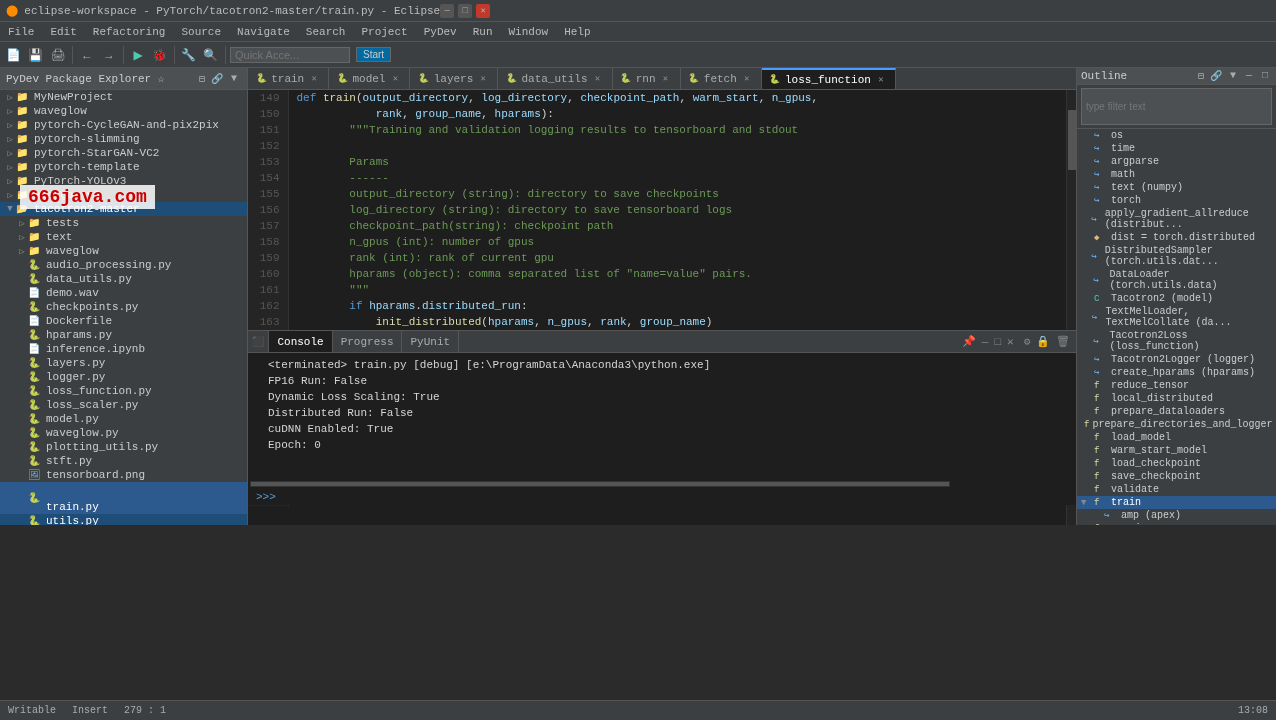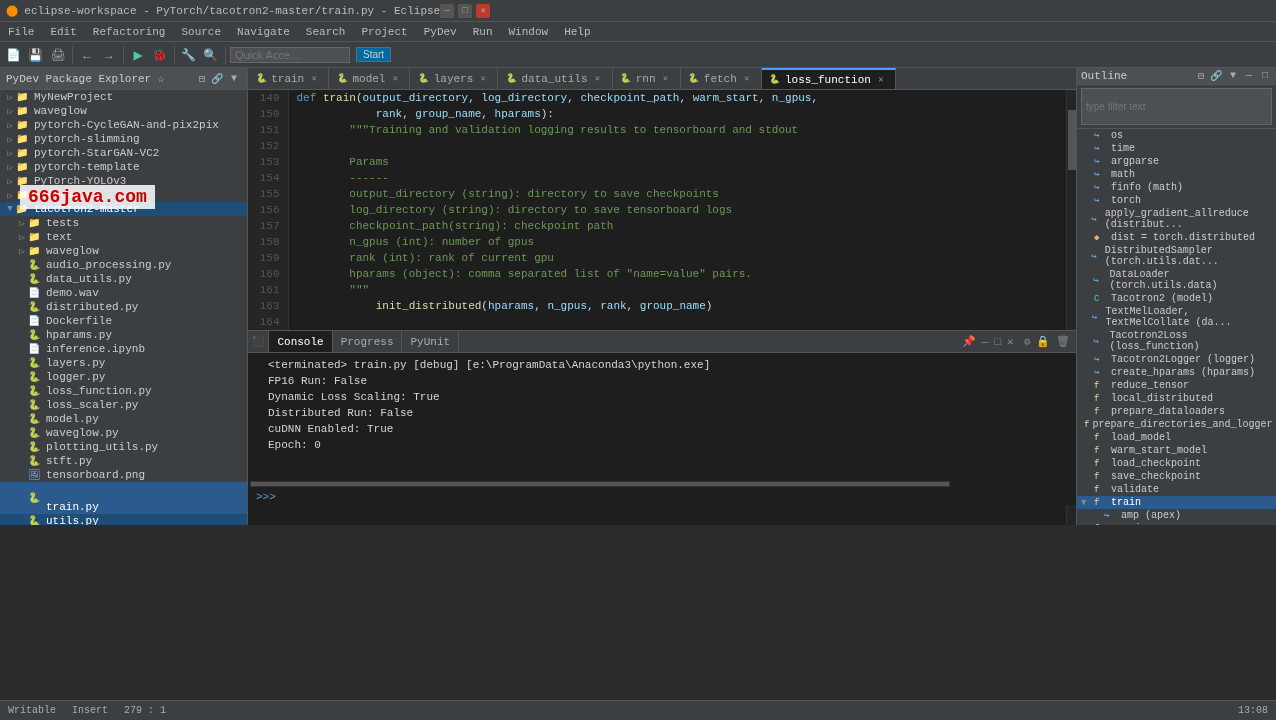--- a/index.html
+++ b/index.html
@@ -525,21 +525,21 @@
         <div class="tree-item">
           <span class="tree-indent" style="width:16px"></span>
           <span class="tree-toggle" style="width:12px"></span>
           <span class="tree-icon file-icon">📄</span>
           <span class="tree-label">demo.wav</span>
         </div>
         <div class="tree-item">
           <span class="tree-indent" style="width:16px"></span>
           <span class="tree-toggle" style="width:12px"></span>
           <span class="tree-icon py-icon">🐍</span>
-          <span class="tree-label">distributed.py</span>
+          <span class="tree-label">checkpoints.py</span>
         </div>
         <div class="tree-item">
           <span class="tree-indent" style="width:16px"></span>
           <span class="tree-toggle" style="width:12px"></span>
           <span class="tree-icon file-icon">📄</span>
           <span class="tree-label">Dockerfile</span>
         </div>
         <div class="tree-item">
           <span class="tree-indent" style="width:16px"></span>
           <span class="tree-toggle" style="width:12px"></span>
@@ -722,20 +722,24 @@
               <td class="line-num">159</td>
               <td class="line-content"><span class="cm">        rank (int): rank of current gpu</span></td>
             </tr>
             <tr>
               <td class="line-num">160</td>
               <td class="line-content"><span class="cm">        hparams (object): comma separated list of "name=value" pairs.</span></td>
             </tr>
             <tr>
               <td class="line-num">161</td>
               <td class="line-content"><span class="cm">        """</span></td>
+            </tr>
+            <tr>
+              <td class="line-num">162</td>
+              <td class="line-content">        <span class="kw">if </span><span class="var">hparams</span><span class="op">.</span><span class="var">distributed_run</span><span class="op">:</span></td>
             </tr>
             <tr>
               <td class="line-num">163</td>
               <td class="line-content">            <span class="fn">init_distributed</span><span class="op">(</span><span class="var">hparams</span><span class="op">, </span><span class="var">n_gpus</span><span class="op">, </span><span class="var">rank</span><span class="op">, </span><span class="var">group_name</span><span class="op">)</span></td>
             </tr>
             <tr>
               <td class="line-num">164</td>
               <td class="line-content"> </td>
             </tr>
             <tr>
@@ -856,21 +860,21 @@
           <span>argparse</span>
         </div>
         <div class="outline-item">
           <span class="outline-expand"></span>
           <span class="outline-icon oi-blue">↪</span>
           <span>math</span>
         </div>
         <div class="outline-item">
           <span class="outline-expand"></span>
           <span class="outline-icon oi-blue">↪</span>
-          <span>finfo (math)</span>
+          <span>text (numpy)</span>
         </div>
         <div class="outline-item">
           <span class="outline-expand"></span>
           <span class="outline-icon oi-blue">↪</span>
           <span>torch</span>
         </div>
         <div class="outline-item">
           <span class="outline-expand"></span>
           <span class="outline-icon oi-blue">↪</span>
           <span>apply_gradient_allreduce (distribut...</span>

